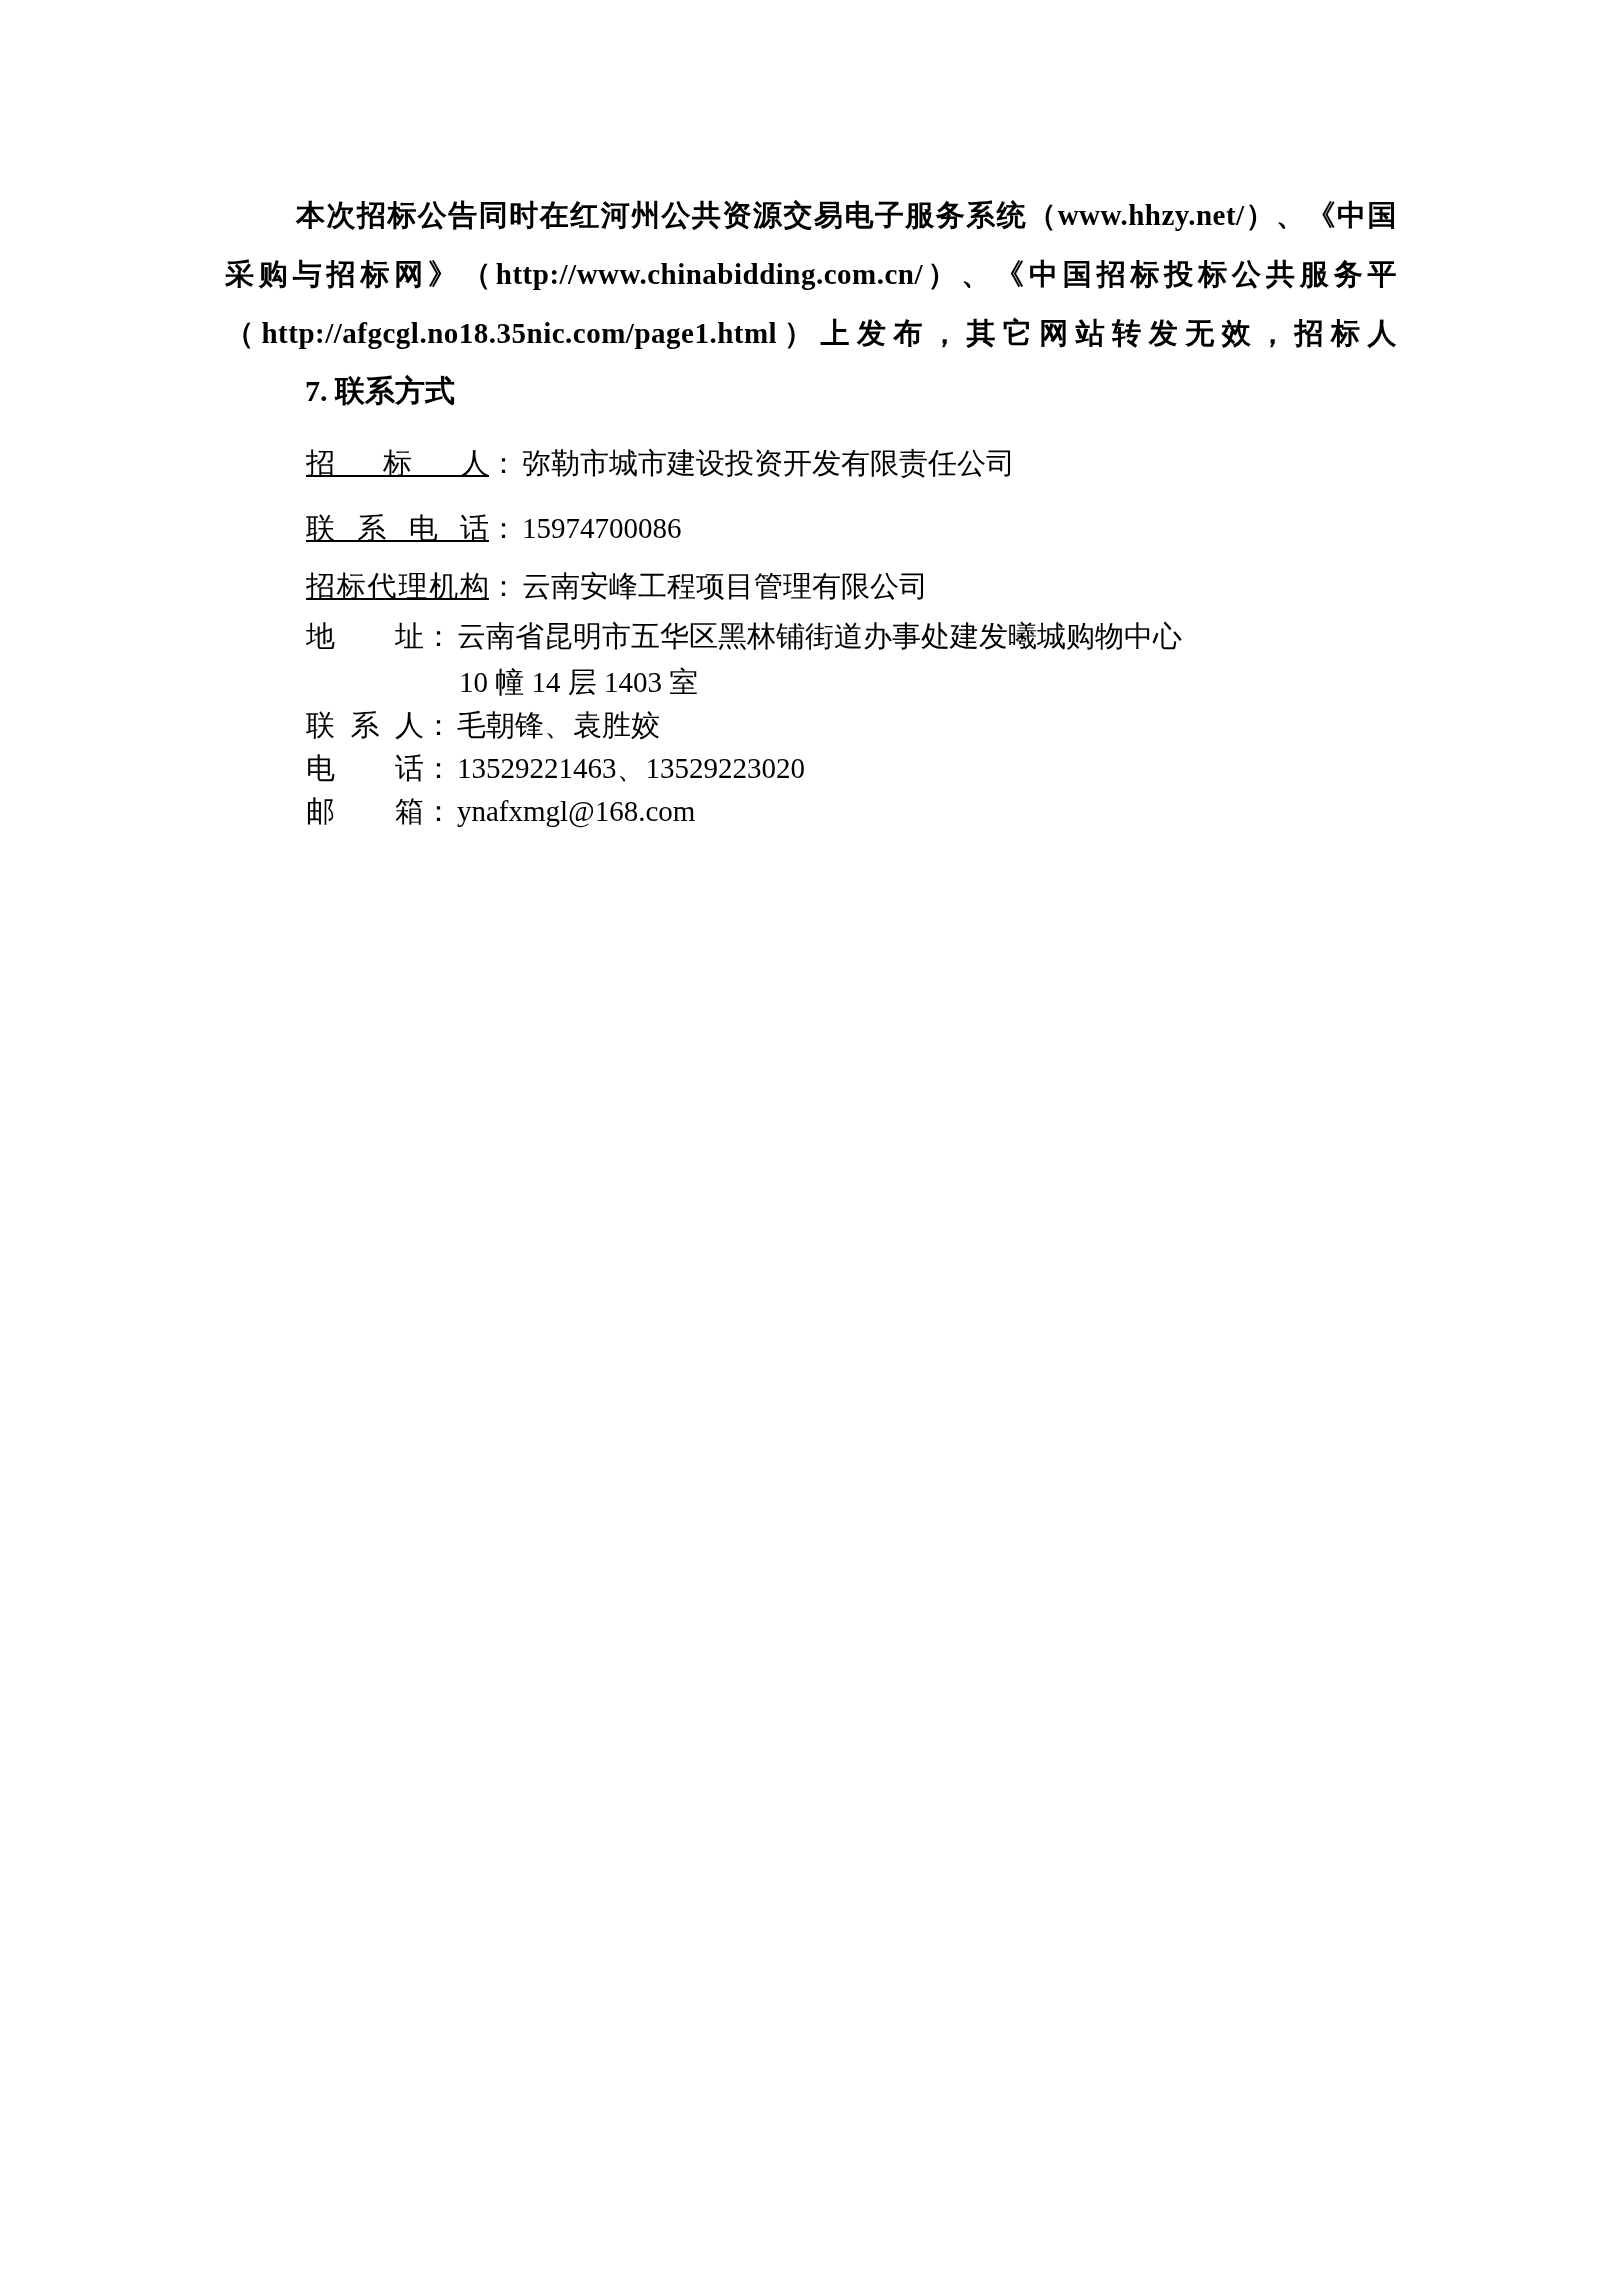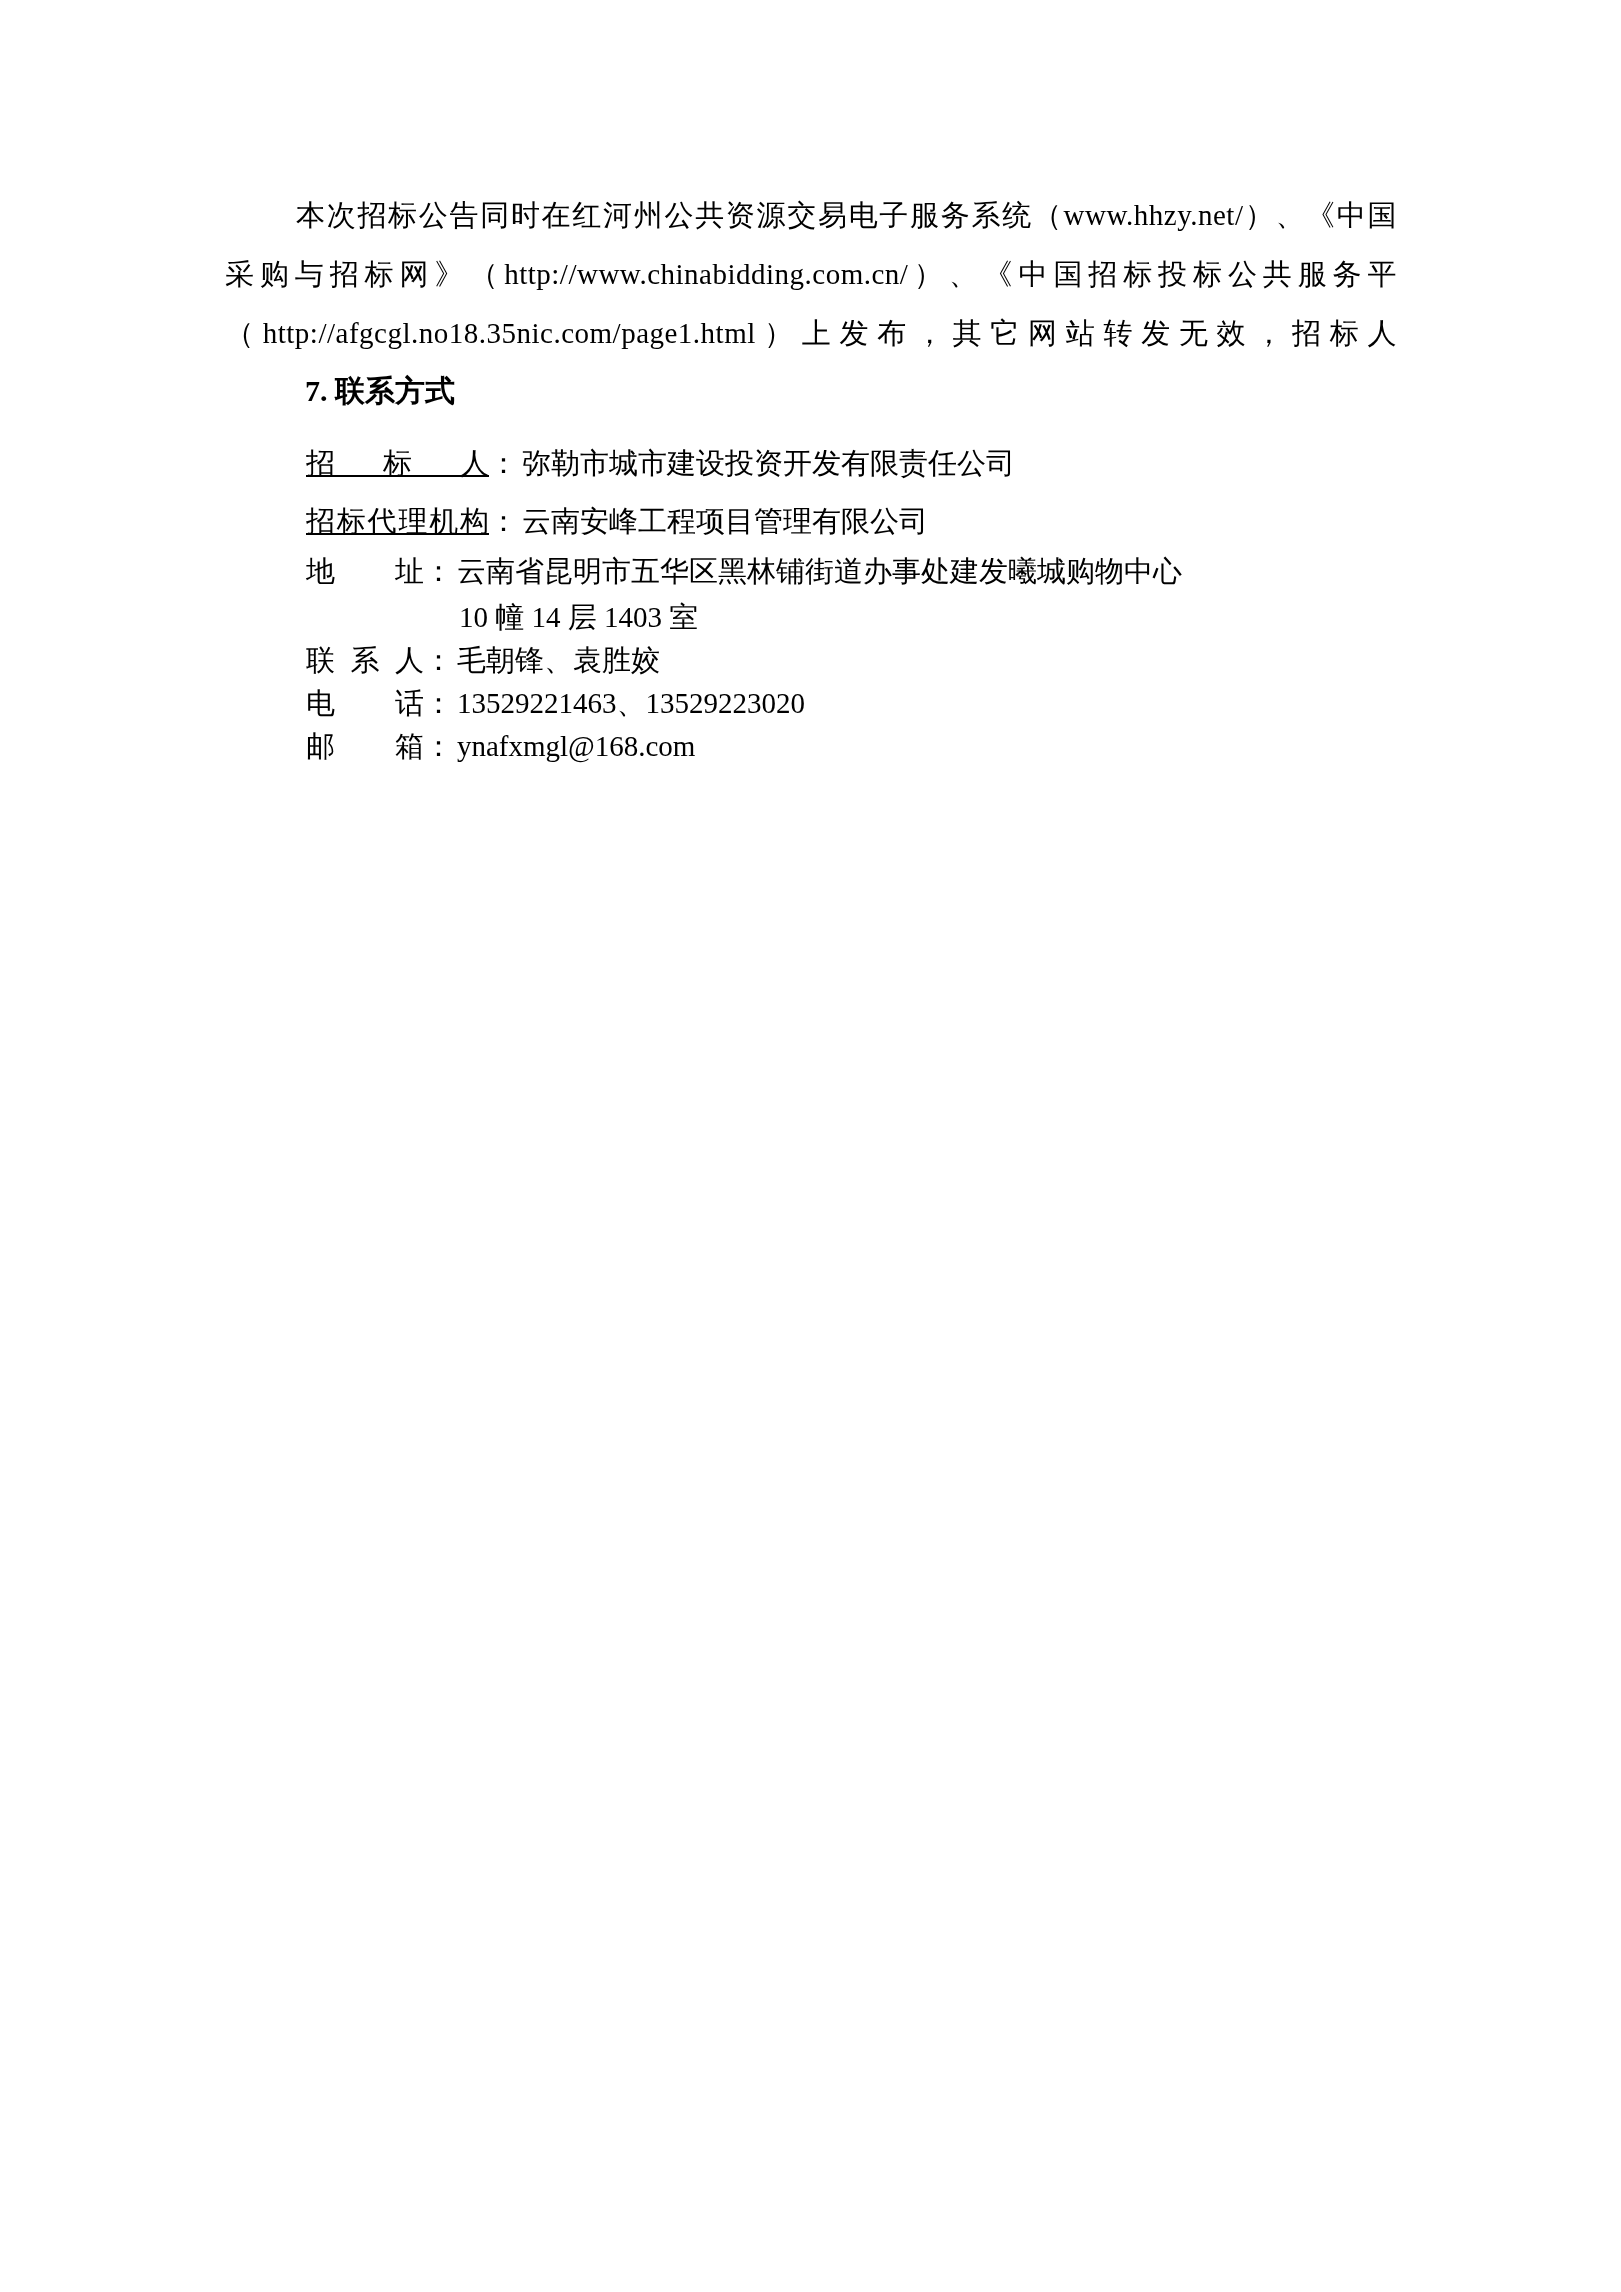--- a/index.html
+++ b/index.html
@@ -22,20 +22,21 @@
     margin: 0 224px 0 225px; 
   }
   
   .para-line {
     font-size: 29px;
     line-height: 59px;
     letter-spacing: 0.5px;
     text-align: justify;
     text-align-last: justify;
     white-space: nowrap;
+    font-weight: bold;
   }
   .para-line.first {
     text-indent: 71px; 
   }
   .para-line.last {
     text-align: left;
     text-align-last: left;
   }
   
   .heading {
@@ -80,20 +81,23 @@
     <div class="heading">7. 联系方式</div>
 
     <div class="contacts">
 
       <div class="row a">
         <span class="lbl w-a">招标人</span><span class="colon">：</span><span class="val">弥勒市城市建设投资开发有限责任公司</span>
       </div>
 
 
 
+      <div class="row a">
+        <span class="lbl w-a">联系电话</span><span class="colon">：</span><span class="val">15974700086</span>
+      </div>
 
       <div class="row mid">
         <span class="lbl w-a">招标代理机构</span><span class="colon">：</span><span class="val">云南安峰工程项目管理有限公司</span>
       </div>
 
       <div class="row mid">
         <span class="lbl w-b">地址</span><span class="colon">：</span><span class="val">云南省昆明市五华区黑林铺街道办事处建发曦城购物中心</span>
       </div>
 
       <div class="row b cont">

